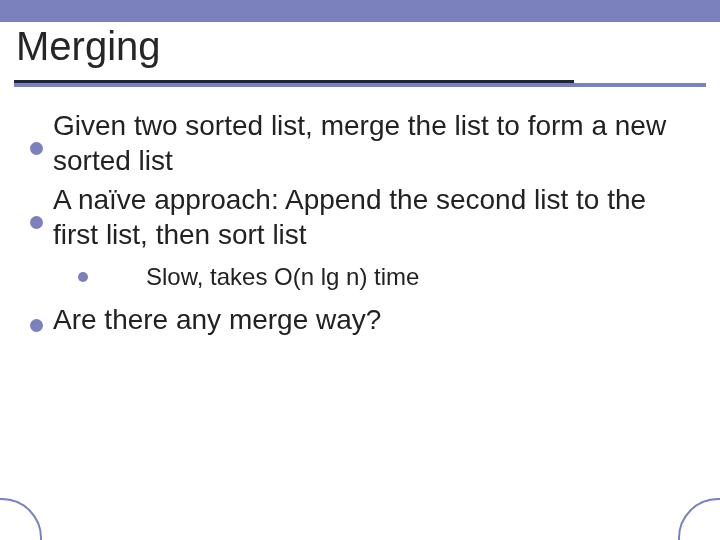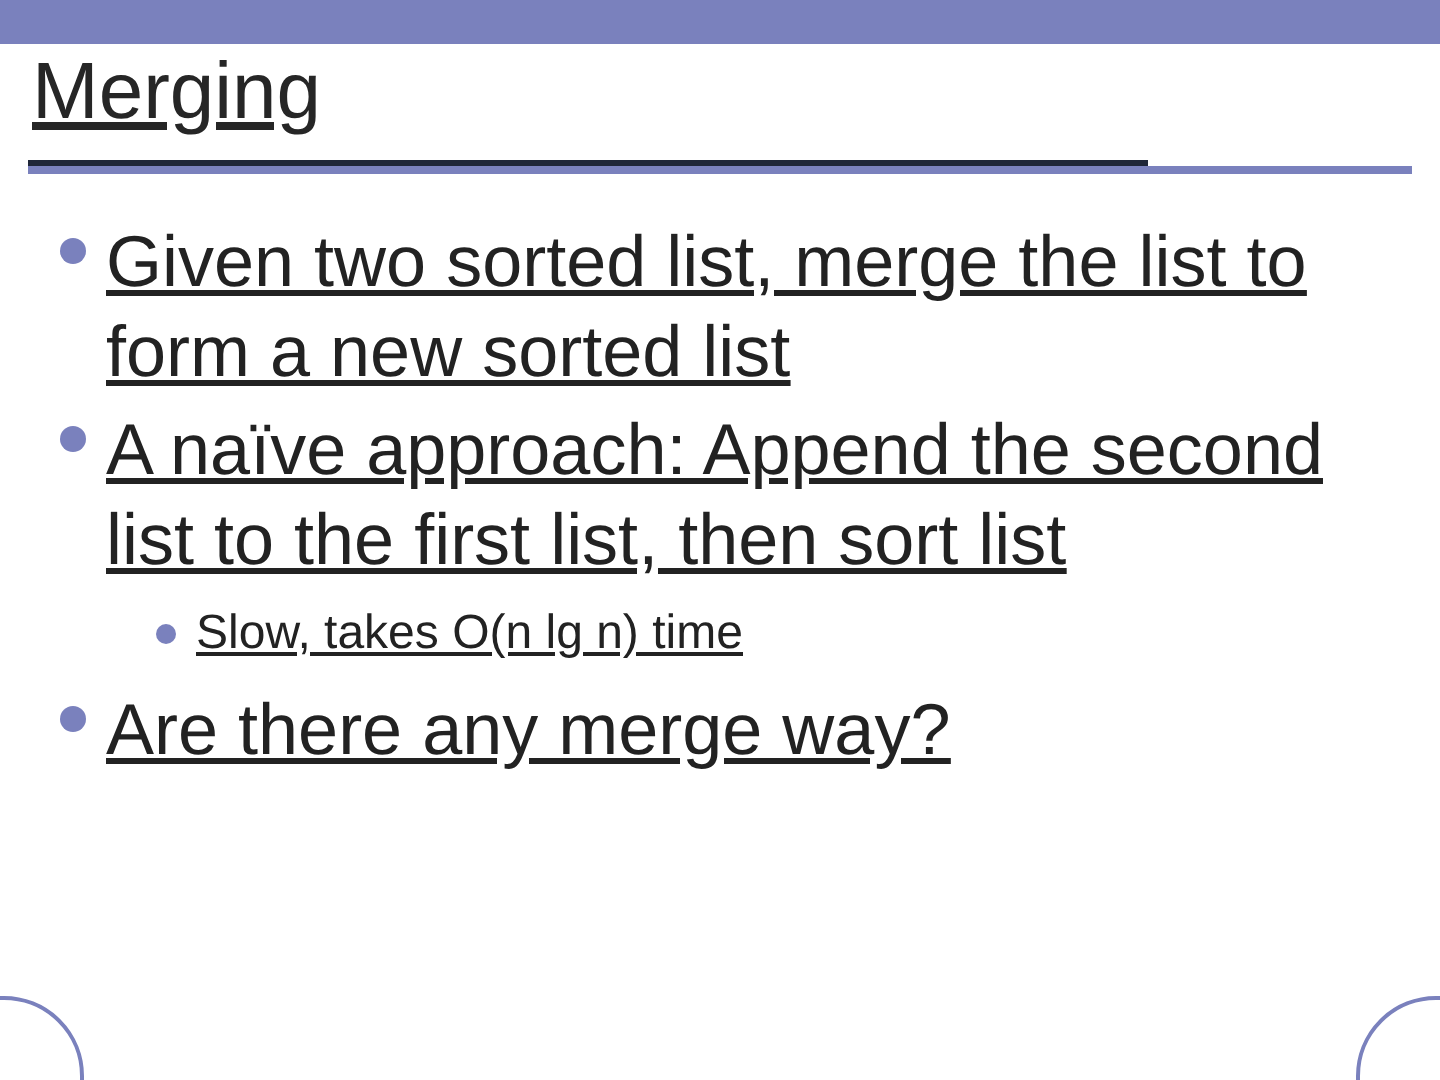--- a/index.html
+++ b/index.html
@@ -1,15 +1,15 @@
 <!DOCTYPE html>
 <html><head>
 <meta charset="utf-8">
 <style>
-  * { margin: 0; padding: 0; box-sizing: border-box; text-decoration: underline; }
+  * { margin: 0; padding: 0; box-sizing: border-box; }
   html, body { width: 720px; height: 540px; overflow: hidden; }
   body {
     font-family: Arial, Helvetica, sans-serif;
     background: #ffffff;
   }
   .slide {
     width: 720px;
     height: 540px;
     position: relative;
     background: #ffffff;
@@ -46,40 +46,41 @@
   }
   .content {
     position: absolute;
     top: 108px;
     left: 30px;
     right: 30px;
     color: #222;
   }
   .b1 {
     display: flex;
-    align-items: flex-start;
+    align-items: center;
     margin-bottom: 4px;
-    font-size: 36px;
+    font-size: 28px;
     line-height: 1.25;
   }
   .b1 .dot {
     flex: 0 0 auto;
     width: 13px; height: 13px;
     border-radius: 50%;
     background: #7a81bd;
     margin-top: 11px;
     margin-right: 10px;
   }
   .b1 .txt { flex: 1 1 auto; }
   .b2 {
     display: flex;
     align-items: flex-start;
     margin: 10px 0 10px 48px;
     font-size: 24px;
     line-height: 1.25;
+    gap: 48px;
   }
   .b2 .dot {
     flex: 0 0 auto;
     width: 10px; height: 10px;
     border-radius: 50%;
     background: #7a81bd;
     margin-top: 10px;
     margin-right: 10px;
   }
   .b2 .txt { flex: 1 1 auto; }

